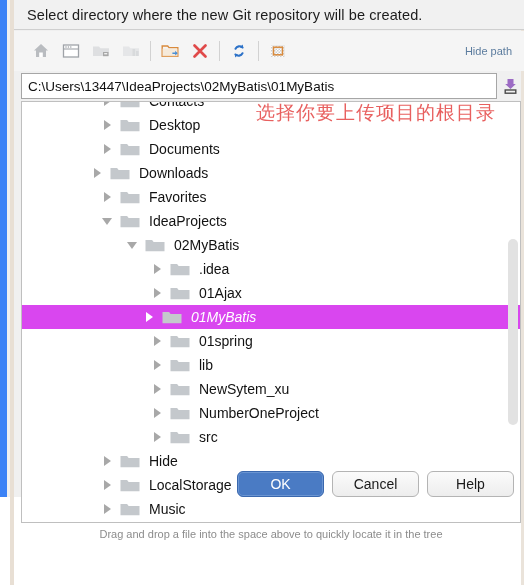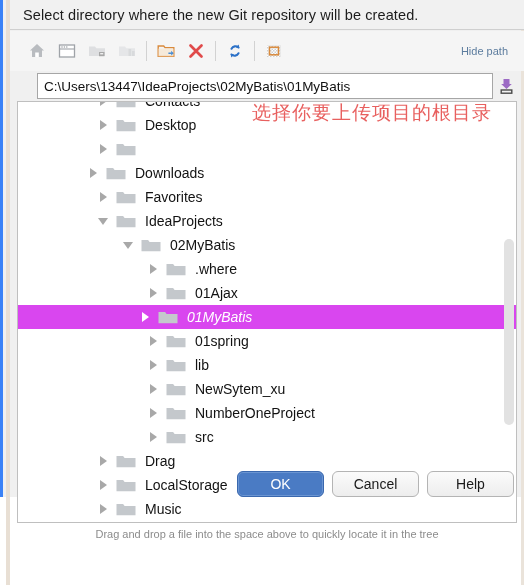--- a/index.html
+++ b/index.html
@@ -11,21 +11,21 @@
     background: #ffffff;
     font-family: "Liberation Sans", sans-serif;
   }
 
   
   #dialog {
     position: relative;
     width: 524px;
     height: 497px;
     background: #f0f0f0;
-    border-left: 3px solid #3b82f6;
+    border-left: 7px solid #3b82f6;
   }
   #frame-tan {
     position: absolute;
     left: 3px; top: 0;
     width: 4px; height: 585px;
     background: #e8dfd4;
   }
   #frame-tan-right {
     position: absolute;
     right: 0; top: 0;
@@ -97,21 +97,20 @@
     flex: 1 1 auto;
     height: 26px;
     background: #ffffff;
     border: 1px solid #a6a6a6;
     font-size: 13.5px;
     font-family: "Liberation Sans", sans-serif;
     color: #111111;
     padding: 0 6px;
     line-height: 24px;
     outline: none;
-    margin-left: 20px;
   }
   .path-paste-btn {
     width: 22px;
     height: 26px;
     margin-left: 2px;
     display: flex;
     align-items: center;
     justify-content: center;
     flex: 0 0 auto;
   }
@@ -381,20 +380,21 @@
         </div>
         <div class="tree-row" style="padding-left: 78px;">
           <span class="tw-arrow">
             <span class="tri-right"></span>
           </span>
           <span class="tw-folder">
             <svg width="20" height="15" viewBox="0 0 20 15">
               <path d="M0.5 2 h6.6 l1.5 1.9 H19.5 V13.2 H0.5 Z" fill="#c4c8cc"></path>
             </svg>
           </span>
+          <span class="tw-label">Documents</span>
         </div>
         <div class="tree-row" style="padding-left: 68px;">
           <span class="tw-arrow">
             <span class="tri-right"></span>
           </span>
           <span class="tw-folder">
             <svg width="20" height="15" viewBox="0 0 20 15">
               <path d="M0.5 2 h6.6 l1.5 1.9 H19.5 V13.2 H0.5 Z" fill="#c4c8cc"></path>
             </svg>
           </span>
@@ -435,21 +435,21 @@
         </div>
         <div class="tree-row" style="padding-left: 128px;">
           <span class="tw-arrow">
             <span class="tri-right"></span>
           </span>
           <span class="tw-folder">
             <svg width="20" height="15" viewBox="0 0 20 15">
               <path d="M0.5 2 h6.6 l1.5 1.9 H19.5 V13.2 H0.5 Z" fill="#c4c8cc"></path>
             </svg>
           </span>
-          <span class="tw-label">.where</span>
+          <span class="tw-label">.idea</span>
         </div>
         <div class="tree-row" style="padding-left: 128px;">
           <span class="tw-arrow">
             <span class="tri-right"></span>
           </span>
           <span class="tw-folder">
             <svg width="20" height="15" viewBox="0 0 20 15">
               <path d="M0.5 2 h6.6 l1.5 1.9 H19.5 V13.2 H0.5 Z" fill="#c4c8cc"></path>
             </svg>
           </span>
@@ -523,21 +523,21 @@
         </div>
         <div class="tree-row" style="padding-left: 78px;">
           <span class="tw-arrow">
             <span class="tri-right"></span>
           </span>
           <span class="tw-folder">
             <svg width="20" height="15" viewBox="0 0 20 15">
               <path d="M0.5 2 h6.6 l1.5 1.9 H19.5 V13.2 H0.5 Z" fill="#c4c8cc"></path>
             </svg>
           </span>
-          <span class="tw-label">Drag</span>
+          <span class="tw-label">Hide</span>
         </div>
         <div class="tree-row" style="padding-left: 78px;">
           <span class="tw-arrow">
             <span class="tri-right"></span>
           </span>
           <span class="tw-folder">
             <svg width="20" height="15" viewBox="0 0 20 15">
               <path d="M0.5 2 h6.6 l1.5 1.9 H19.5 V13.2 H0.5 Z" fill="#c4c8cc"></path>
             </svg>
           </span>

